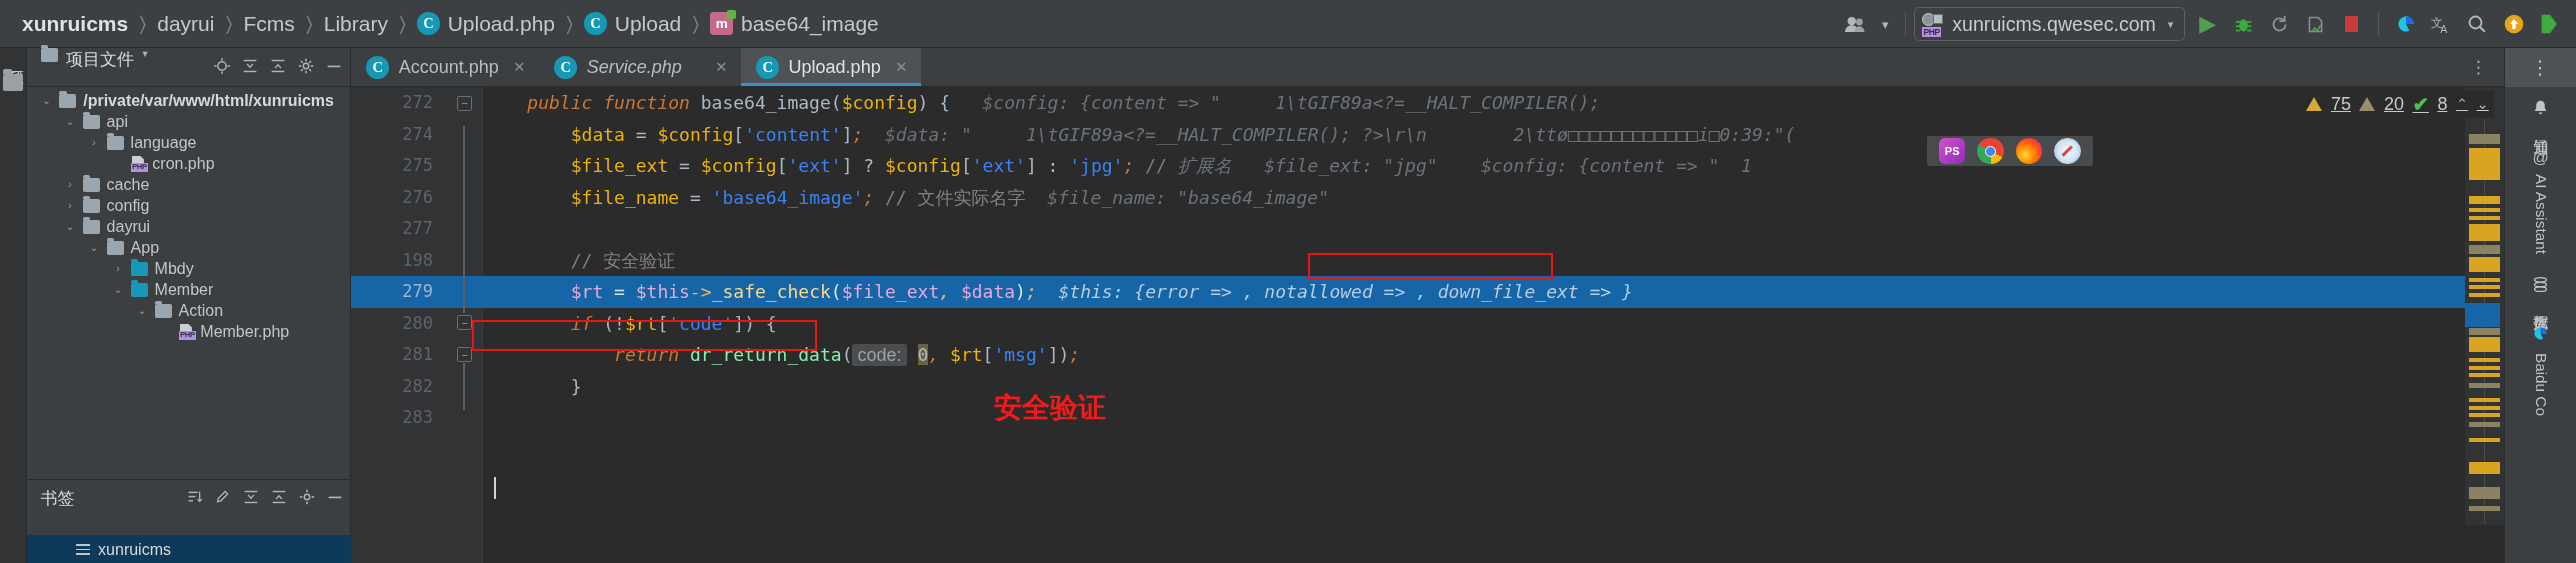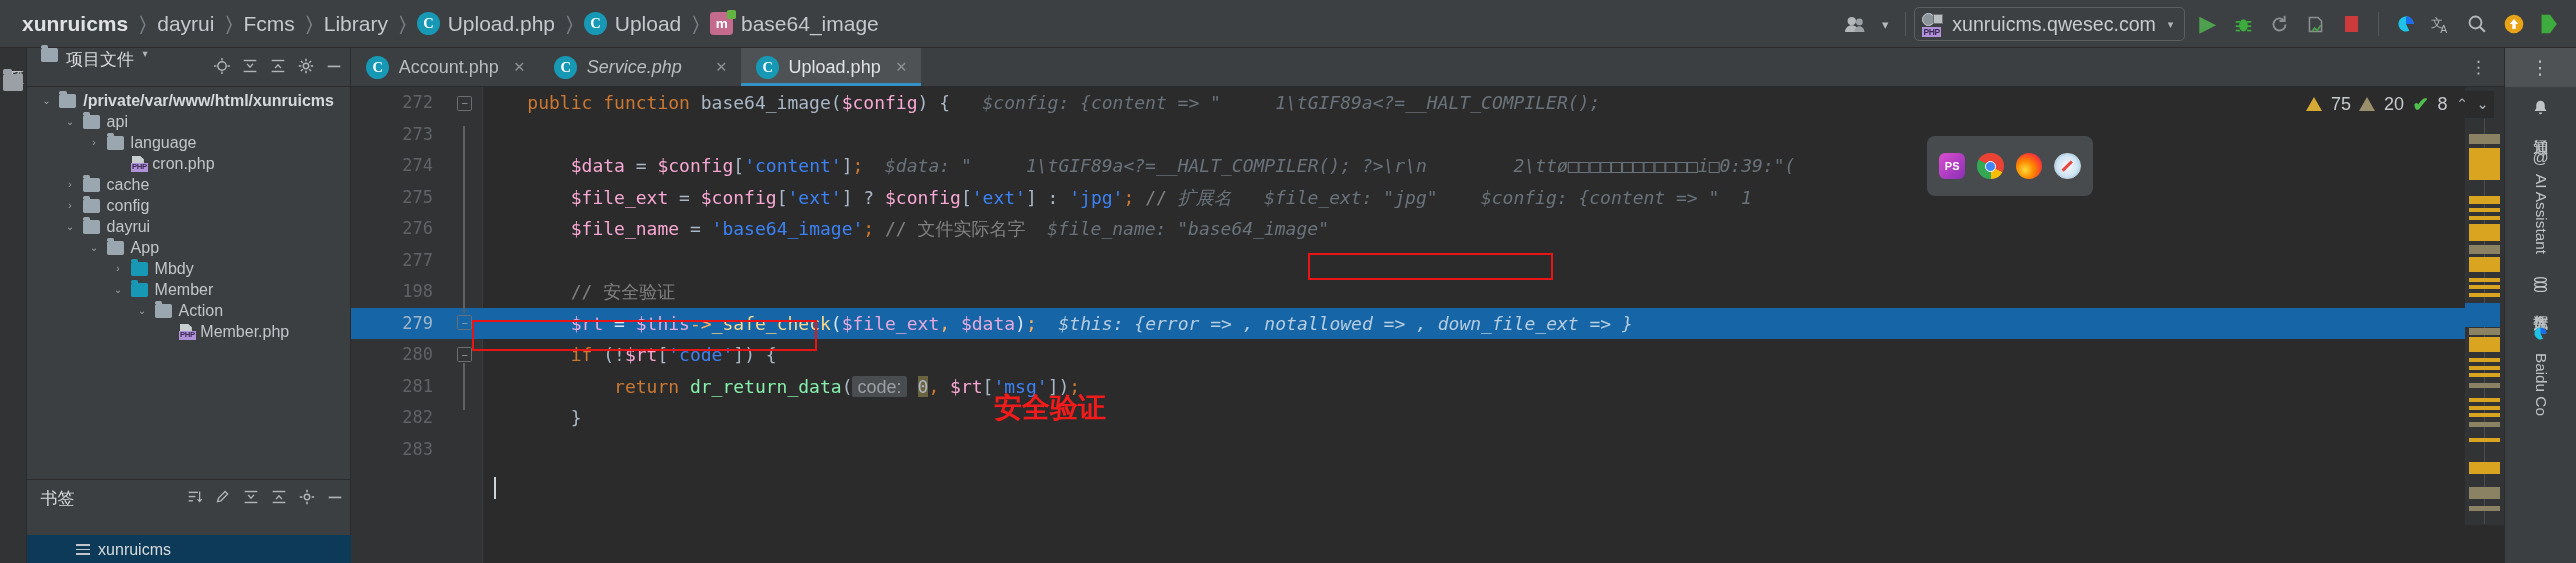--- a/index.html
+++ b/index.html
@@ -215,23 +215,23 @@
   .lnum {
     position: absolute; left: 0; width: 82px; text-align: right;
     font-family: "DejaVu Sans Mono", monospace; font-size: 17px; color: #606366;
   }
   .ccontent { position: absolute; left: 133px; right: 0; }
   .cline.sel { background: #1565a7; }
   .cline.sel .lnum { color: #9fb6c9; }
   .cline.sel .ccontent { color: #e6eef5; }
 
   
-  .kw   { color: #cc7832; }
+  .kw   { color: #cc7832; font-style: italic; }
   .fn   { color: #86efac; }
-  .var  { color: #f9a8d4; }
+  .var  { color: #eab308; }
   .str  { color: #3b82f6; }
   .pl   { color: #a9b7c6; }
   .cmt  { color: #808080; }
   .hint { color: #6a737b; font-style: italic; font-family: "DejaVu Sans Mono", monospace; }
   .cline.sel .hint { color: #b7cde0; }
   .cline.sel .kw { color: #ffb060; }
   .cline.sel .fn { color: #ffd98a; }
   .cline.sel .var { color: #e6a9dd; }
   .cline.sel .pl { color: #d8e6f2; }
   .paramhint {
@@ -260,34 +260,34 @@
   }
   .caret-line {
     position: absolute; width: 1.7px; height: 22px; background: #d0d3d6;
   }
 
   
   .inspect {
     position: absolute; right: 10.2px; top: 4.3px;
     display: flex; align-items: center; gap: 8.5px;
     font-size: 18px; color: #c6cacd;
-    background: #2b2b2b; padding: 1.7px 5.1px; z-index: 5;
+    background: #2b2b2b; padding: 1.7px 5.1px; z-index: 5; text-decoration: underline;
   }
   .tri-warn { width: 0; height: 0; border-left: 8.5px solid transparent;
     border-right: 8.5px solid transparent; border-bottom: 14.5px solid #d6a935; }
   .tri-weak { width: 0; height: 0; border-left: 8.5px solid transparent;
     border-right: 8.5px solid transparent; border-bottom: 14.5px solid #9a8f6b;
     position: relative; }
   .chk { color: #4fbf4f; font-size: 19.6px; font-weight: bold; }
   .insp-arrow { color: #b0b4b7; font-size: 14.5px; }
 
   
   .browsers {
-    position: absolute; background: #474b4e; border-radius: 8px;
-    display: flex; align-items: center; gap: 12px; padding: 17px 12px;
+    position: absolute; background: #474b4e; border-radius: 2px;
+    display: flex; align-items: center; gap: 12px; padding: 2px 12px;
     z-index: 6;
   }
   .bico { width: 26.4px; height: 26.4px; border-radius: 6px; display:block; }
   .bico.ps { background: linear-gradient(135deg,#d94fd0,#8b2fb5); color:#fff;
     font-size: 11px; font-weight: bold; display:flex; align-items:center;
     justify-content:center; }
   .bico.chrome {
     border-radius: 50%;
     background: conic-gradient(#ea4335 0 33%, #fbbc05 33% 50%, #34a853 50% 83%, #ea4335 83% 100%);
     position: relative; }
@@ -676,21 +676,20 @@
     </div>
     <div class="tabbar-more">⋮</div>
   </div>
 
   <div class="codearea">
     <div class="gutter"></div>
     <div class="foldcol"></div>
 
     <div class="codelines" id="codelines">
         <div class="cline"><span class="lnum">272</span><span class="ccontent"><span class="pl">    </span><span class="kw">public function </span><span class="pl">base64_image</span><span class="pl">(</span><span class="var">$config</span><span class="pl">) {</span><span class="hint">   $config: {content =&gt; "</span><span class="hint">     1\tGIF89a&lt;?=__HALT_COMPILER();</span></span></div>
-        <div class="cline"><span class="lnum">273</span><span class="ccontent"></span></div>
         <div class="cline"><span class="lnum">274</span><span class="ccontent"><span class="pl">        </span><span class="var">$data </span><span class="pl">= </span><span class="var">$config</span><span class="pl">[</span><span class="str">'content'</span><span class="pl">]</span><span class="kw">;</span><span class="hint">  $data: "     1\tGIF89a&lt;?=__HALT_COMPILER(); ?&gt;\r\n        2\ttø□□□□□□□□□□□□i□0:39:"(</span></span></div>
         <div class="cline"><span class="lnum">275</span><span class="ccontent"><span class="pl">        </span><span class="var">$file_ext </span><span class="pl">= </span><span class="var">$config</span><span class="pl">[</span><span class="str">'ext'</span><span class="pl">] ? </span><span class="var">$config</span><span class="pl">[</span><span class="str">'ext'</span><span class="pl">] : </span><span class="str">'jpg'</span><span class="kw">;</span><span class="cmt"> // </span><span class="hint">扩展名   $file_ext: "jpg"</span><span class="hint">    $config: {content =&gt; "</span><span class="hint">  1</span></span></div>
         <div class="cline"><span class="lnum">276</span><span class="ccontent"><span class="pl">        </span><span class="var">$file_name </span><span class="pl">= </span><span class="str">'base64_image'</span><span class="kw">;</span><span class="cmt"> // 文件实际名字</span><span class="hint">  $file_name: "base64_image"</span></span></div>
         <div class="cline"><span class="lnum">277</span><span class="ccontent"></span></div>
         <div class="cline"><span class="lnum">198</span><span class="ccontent"><span class="pl">        </span><span class="cmt">// 安全验证</span></span></div>
         <div class="cline sel"><span class="lnum">279</span><span class="ccontent"><span class="pl">        </span><span class="var">$rt </span><span class="pl">= </span><span class="var">$this</span><span class="kw">-&gt;</span><span class="fn">_safe_check</span><span class="pl">(</span><span class="var">$file_ext</span><span class="kw">, </span><span class="var">$data</span><span class="pl">)</span><span class="kw">;</span><span class="hint">  $this: {error =&gt; , notallowed =&gt; , down_file_ext =&gt; }</span></span></div>
         <div class="cline"><span class="lnum">280</span><span class="ccontent"><span class="pl">        </span><span class="kw">if </span><span class="pl">(!</span><span class="var">$rt</span><span class="pl">[</span><span class="str">'code'</span><span class="pl">]) {</span></span></div>
         <div class="cline"><span class="lnum">281</span><span class="ccontent"><span class="pl">            </span><span class="kw">return </span><span class="fn">dr_return_data</span><span class="pl">(</span><span class="paramhint">code:</span><span class="pl"> </span><span class="numhl">0</span><span class="kw">, </span><span class="var">$rt</span><span class="pl">[</span><span class="str">'msg'</span><span class="pl">])</span><span class="kw">;</span></span></div>
         <div class="cline"><span class="lnum">282</span><span class="ccontent"><span class="pl">        </span><span class="pl">}</span></span></div>
         <div class="cline"><span class="lnum">283</span><span class="ccontent"></span></div>

